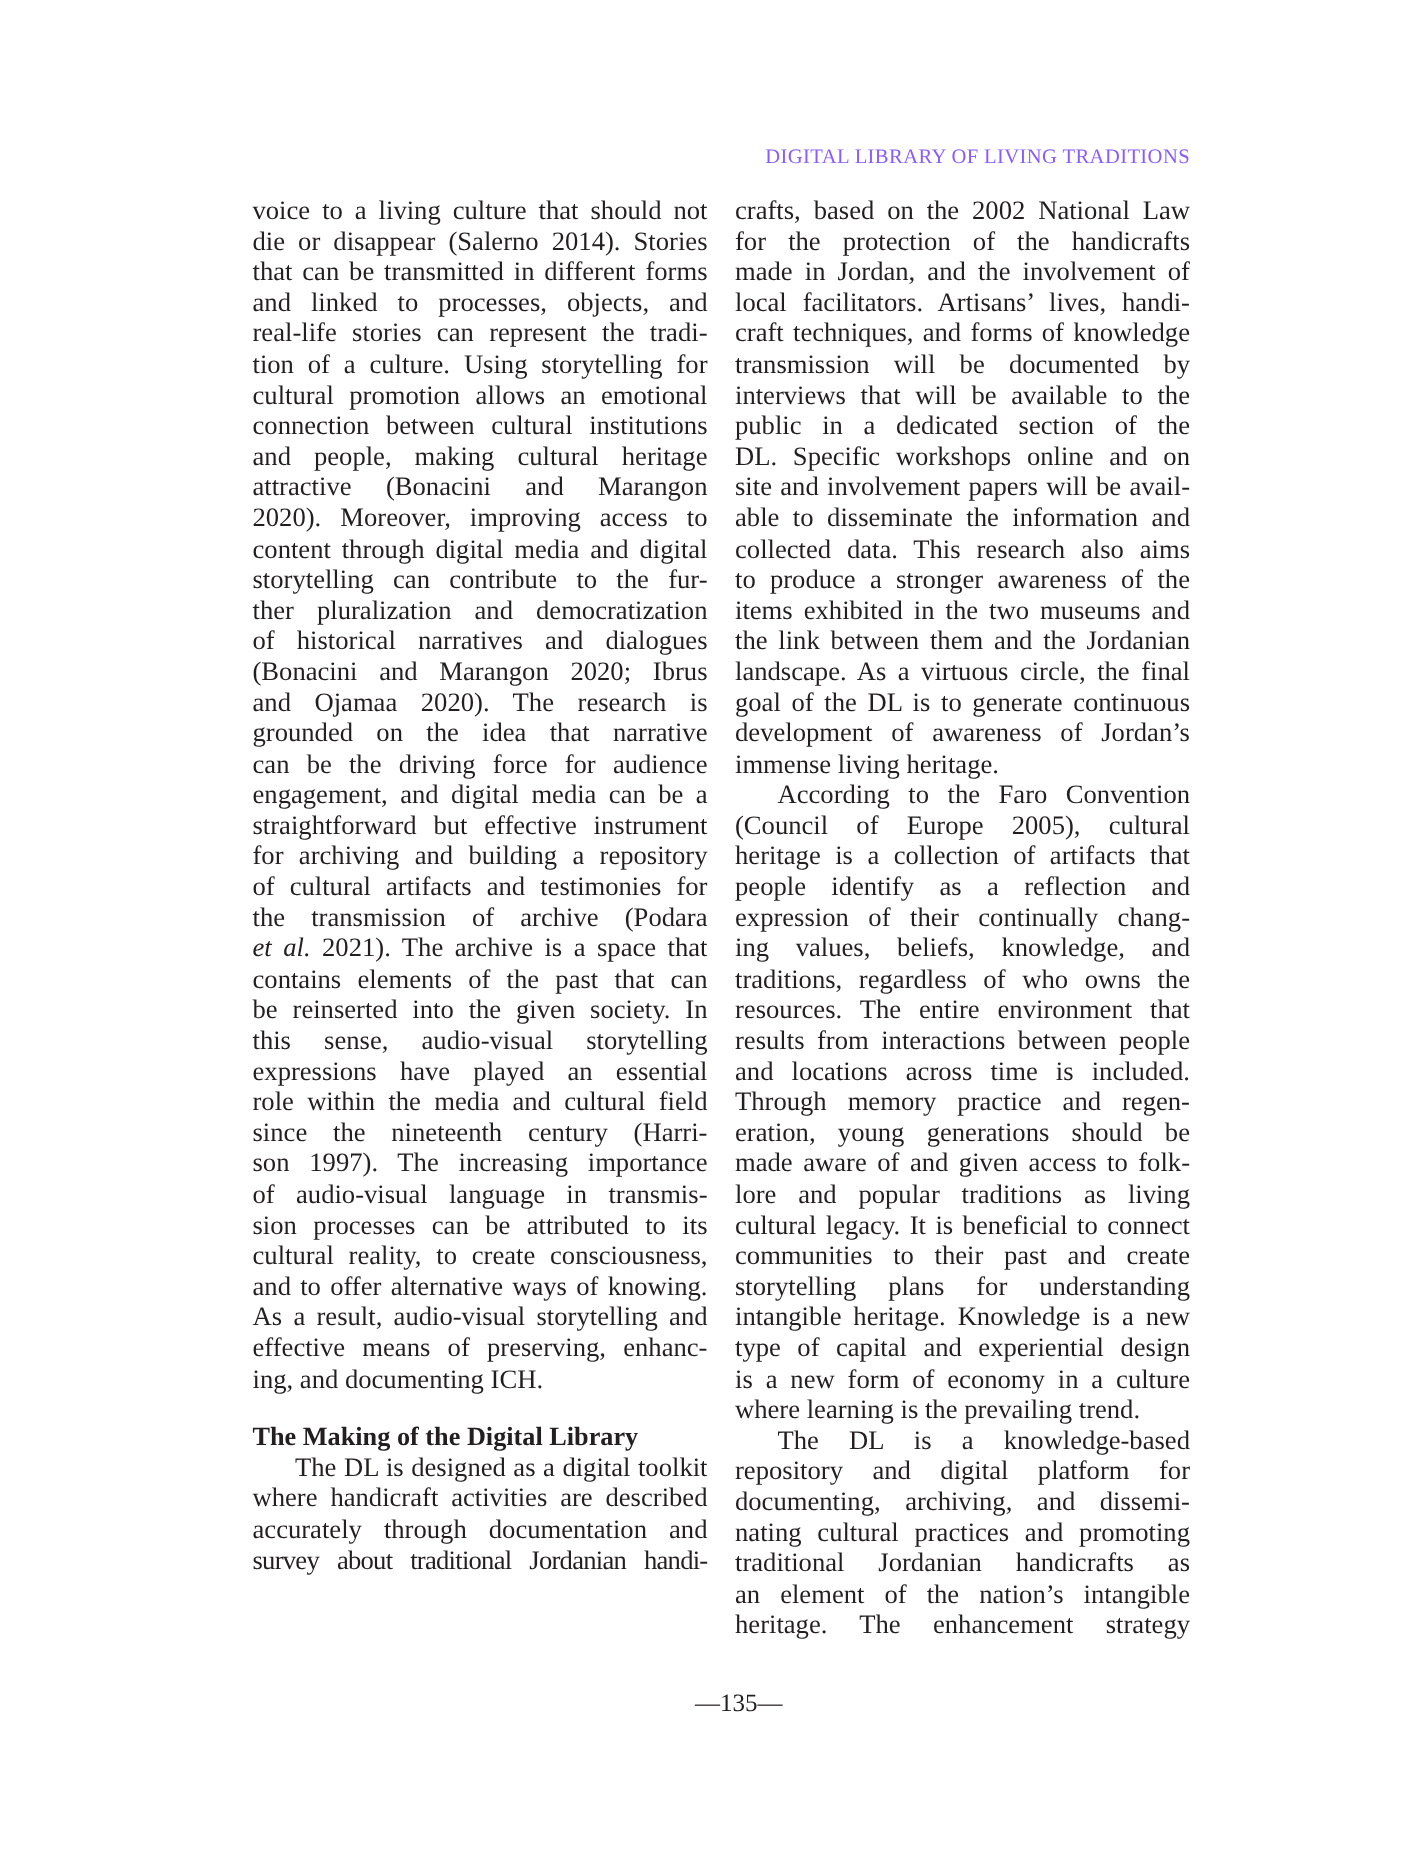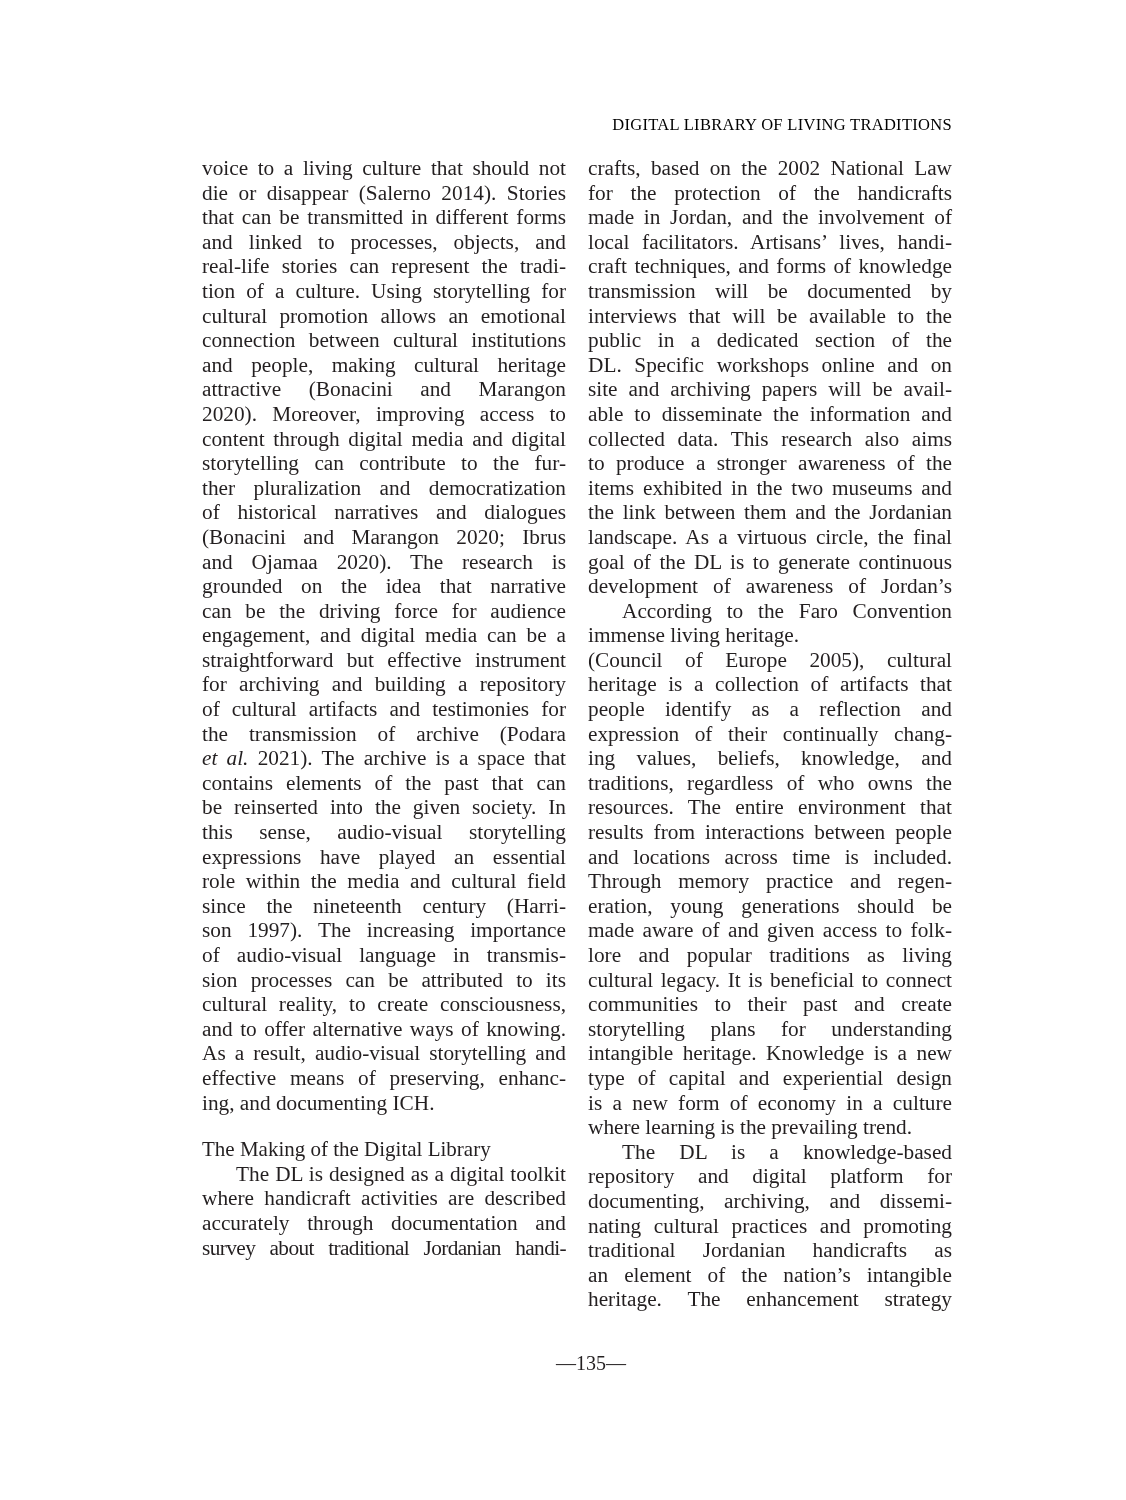--- a/index.html
+++ b/index.html
@@ -4,37 +4,37 @@
   <style>
     html, body { margin: 0; padding: 0; background: #ffffff; }
     body {
       width: 1126px; height: 1500px; position: relative; overflow: hidden;
       font-family: "DejaVu Serif", "Liberation Serif", serif;
       color: #231f20;
     }
     .running-header {
       position: absolute; top: 115px; left: 540px; width: 412px;
       text-align: right; font-size: 16.5px; letter-spacing: 0.3px;
-      font-family: "Liberation Serif", serif; color: #000000;
+      font-family: "Liberation Serif", serif; color: #8b5cf6;
     }
     .column {
       position: absolute; top: 156px; width: 364px;
       font-family: "Liberation Serif", serif;
       font-size: 21.3px; line-height: 24.6px;
     }
     .col-left { left: 202px; }
     .col-right { left: 588px; }
     .line {
       display: block; height: 24.6px; white-space: nowrap;
       text-align: justify; text-align-last: justify; overflow: visible;
     }
     .line.last { text-align-last: left; }
     .line.indent { text-indent: 34px; }
     .heading {
-      display: block; height: 24.6px; font-weight: normal;
+      display: block; height: 24.6px; font-weight: bold;
       font-family: "Liberation Serif", serif; font-size: 21px;
     }
     .page-number {
       position: absolute; top: 1352px; left: 516px; width: 150px;
       text-align: center; font-family: "Liberation Serif", serif; font-size: 20px;
     }
     em { font-style: italic; }
   </style>
 </head>
 <body>
@@ -92,31 +92,31 @@
 <div class="column col-right">
   <span class="line">crafts, based on the 2002 National Law</span>
   <span class="line">for the protection of the handicrafts</span>
   <span class="line">made in Jordan, and the involvement of</span>
   <span class="line">local facilitators. Artisans’ lives, handi-</span>
   <span class="line">craft techniques, and forms of knowledge</span>
   <span class="line">transmission will be documented by</span>
   <span class="line">interviews that will be available to the</span>
   <span class="line">public in a dedicated section of the</span>
   <span class="line">DL. Specific workshops online and on</span>
-  <span class="line">site and archiving papers will be avail-</span>
+  <span class="line">site and involvement papers will be avail-</span>
   <span class="line">able to disseminate the information and</span>
   <span class="line">collected data. This research also aims</span>
   <span class="line">to produce a stronger awareness of the</span>
   <span class="line">items exhibited in the two museums and</span>
   <span class="line">the link between them and the Jordanian</span>
   <span class="line">landscape. As a virtuous circle, the final</span>
   <span class="line">goal of the DL is to generate continuous</span>
   <span class="line">development of awareness of Jordan’s</span>
+  <span class="line last">immense living heritage.</span>
   <span class="line indent">According to the Faro Convention</span>
-  <span class="line last">immense living heritage.</span>
   <span class="line">(Council of Europe 2005), cultural</span>
   <span class="line">heritage is a collection of artifacts that</span>
   <span class="line">people identify as a reflection and</span>
   <span class="line">expression of their continually chang-</span>
   <span class="line">ing values, beliefs, knowledge, and</span>
   <span class="line">traditions, regardless of who owns the</span>
   <span class="line">resources. The entire environment that</span>
   <span class="line">results from interactions between people</span>
   <span class="line">and locations across time is included.</span>
   <span class="line">Through memory practice and regen-</span>

